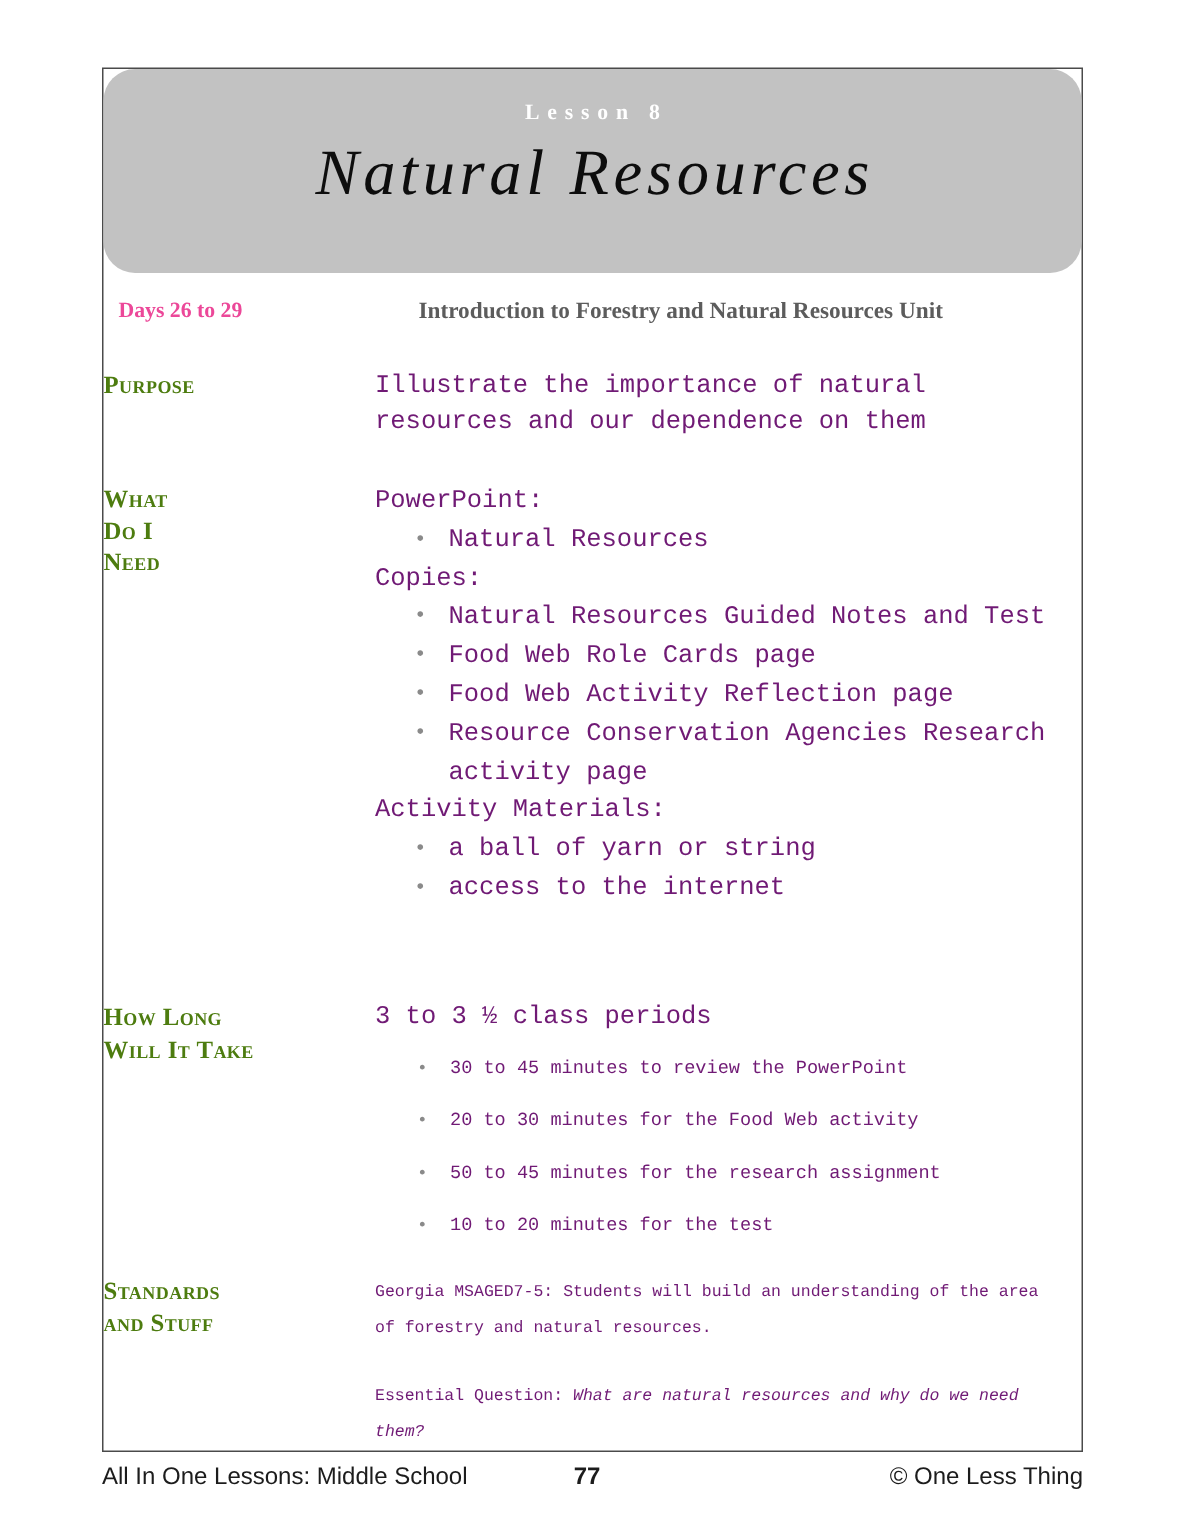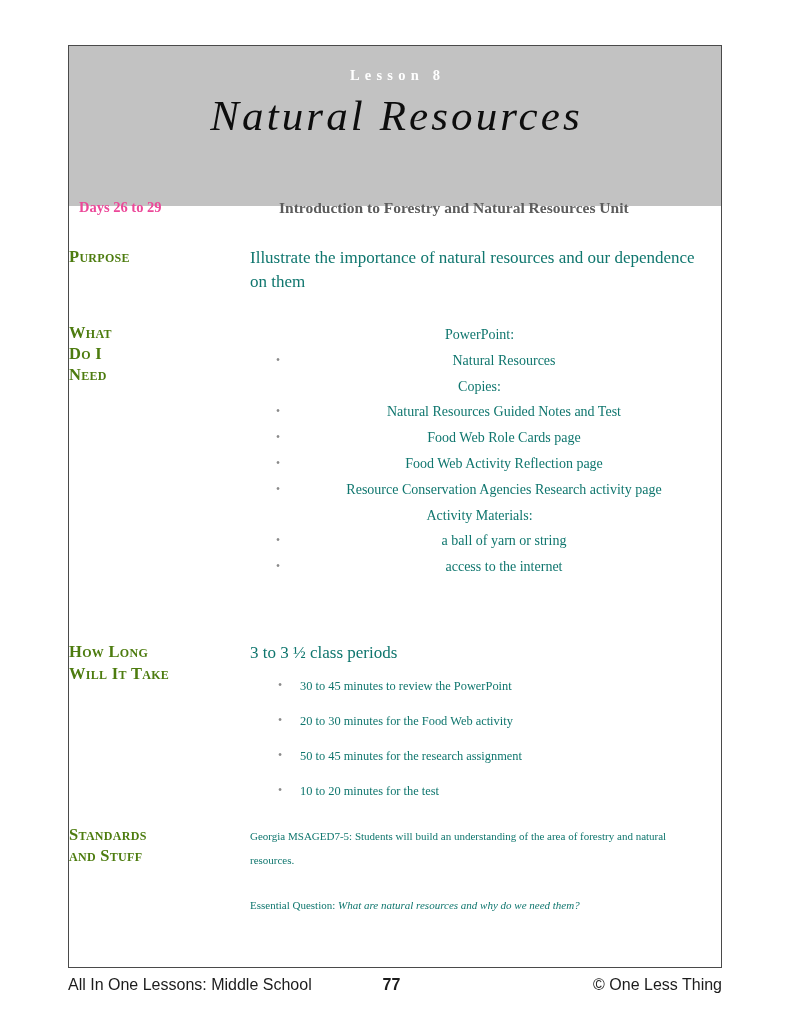--- a/index.html
+++ b/index.html
@@ -26,23 +26,24 @@
     box-sizing: border-box;
     background: #ffffff;
   }
 
   
   .banner {
     position: absolute;
     left: 0;
     top: 0;
     width: 100%;
-    height: 160px;
+    height: 136px;
     background: #c2c2c2;
     box-sizing: border-box;
+    border-radius: 21px;
   }
   .banner-lesson {
     position: absolute;
     top: 21px;
     left: 0;
     width: 100%;
     text-align: center;
     color: #ffffff;
     font-family: "Liberation Serif", serif;
     font-weight: bold;
@@ -86,22 +87,22 @@
     padding-right: 29px;
     box-sizing: border-box;
     color: #4d7c0f;
     font-family: "Liberation Serif", serif;
     font-weight: bold;
   }
   .body-col {
     flex: 1 1 auto;
     padding-right: 12px;
     box-sizing: border-box;
-    color: #0f766e;
-    font-family: Liberation Serif, serif;
+    color: #701a75;
+    font-family: Liberation Mono, monospace;
   }
 
   
   .row-days {
     padding-top: 17px;
   }
   .days-label {
     width: 210px;
     flex: 0 0 210px;
     padding-left: 10px;
@@ -131,23 +132,22 @@
   
   .row-purpose { padding-top: 29px; }
   .row-purpose .body-col {
     font-size: 17px;
     line-height: 24px;
   }
 
   
   .row-need { padding-top: 28px; }
   .row-need .body-col {
-    font-size: 14px;
+    font-size: 17px;
     line-height: 25.8px;
-    text-align: center;
   }
 
   ul.blist {
     list-style: none;
     margin: 0;
     padding: 0;
   }
   ul.blist > li {
     position: relative;
     padding-left: 49px;

